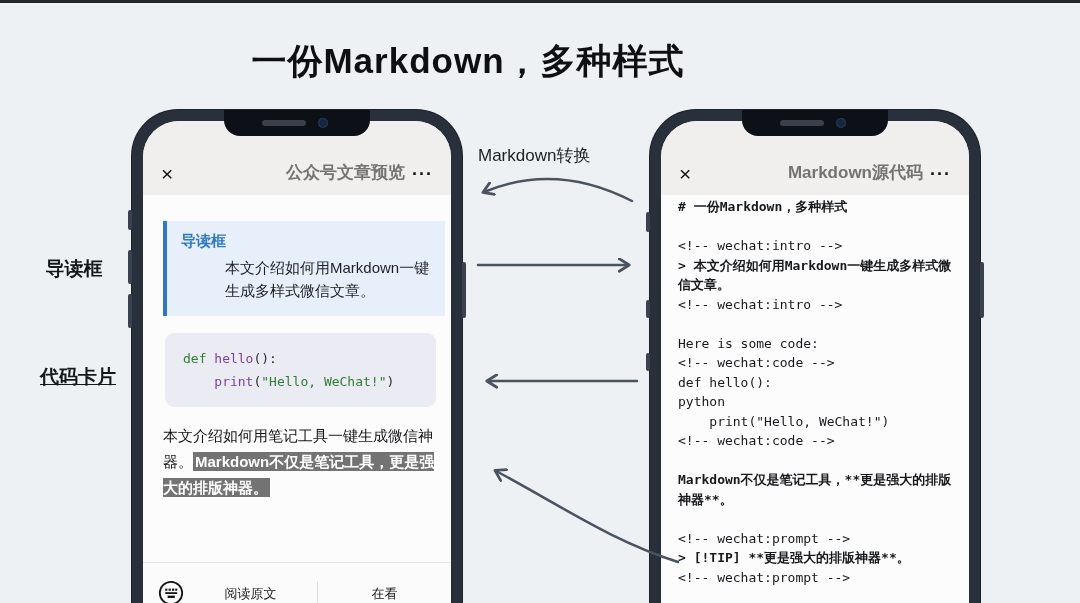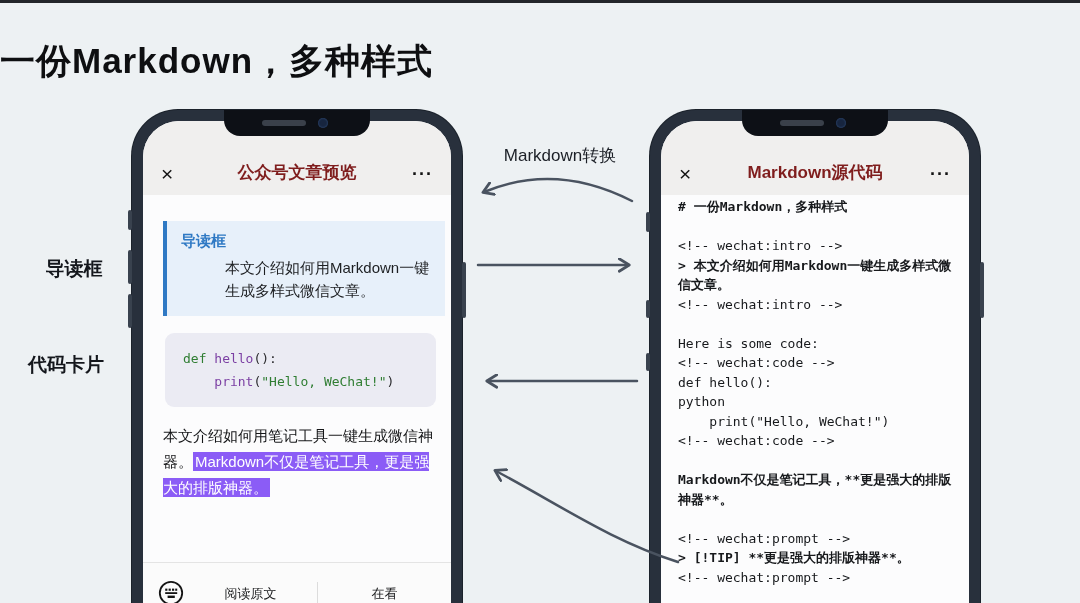--- a/index.html
+++ b/index.html
@@ -1,68 +1,68 @@
 <!DOCTYPE html>
 <html><head>
 <meta charset="utf-8">
 <style>
   * { margin:0; padding:0; box-sizing:border-box; }
   html,body { width:1080px; height:603px; overflow:hidden; }
   body { font-family:"Liberation Sans", sans-serif; background:#edf1f3; position:relative; }
   .top-strip { position:absolute; top:0; left:0; width:1080px; height:3px; background:#23262a; }
 
-  .main-title { position:absolute; top:38px; left:0; width:936px; text-align:left;
+  .main-title { position:absolute; top:38px; left:0; width:936px; text-align:center;
     font-size:35px; font-weight:700; color:#0e0f11; letter-spacing:1px; }
 
   .side-label { position:absolute; font-size:19px; font-weight:700; color:#14171c; }
   .lbl-intro { top:256px; left:32px; width:84px; text-align:center; }
-  .lbl-code { top:352px; left:28px; width:100px; text-align:left; }
+  .lbl-code { top:364px; left:28px; width:100px; text-align:center;text-decoration:underline; }
 
-  .conv-label { position:absolute; top:144px; left:478px; width:164px; text-align:center;
+  .conv-label { position:absolute; top:144px; left:478px; width:164px; text-align:left;
     font-size:17px; font-weight:500; color:#1b1f26; }
 
   
   .phone { position:absolute; width:330px; height:560px; background:#28303c;
     border-radius:46px; box-shadow:0 0 0 1px #1b222b; }
   .phone-left  { left:132px; top:110px; }
   .phone-right { left:650px; top:110px; }
   .screen { position:absolute; left:11px; top:11px; right:11px; bottom:0;
     border-radius:36px 36px 0 0; background:#fcfcfd; overflow:hidden; }
   .notch { position:absolute; top:0; left:50%; transform:translateX(-50%);
     width:146px; height:26px; background:#0d1016; border-radius:0 0 16px 16px; z-index:6; }
   .speaker { position:absolute; top:10px; left:38px; width:44px; height:6px;
     border-radius:3px; background:#3a404a; }
   .camera { position:absolute; top:8px; left:94px; width:10px; height:10px;
     border-radius:50%; background:#17253f; box-shadow:inset 0 0 2px #3a5a8a; }
   .sbtn { position:absolute; width:4px; background:#39424e; border-radius:2px; }
 
   .ph-header { position:absolute; top:0; left:0; right:0; height:74px; background:#f0efee;
     display:flex; align-items:flex-end; padding:0 18px 11px 18px; z-index:5; }
   .hdr-close { font-size:21px; color:#121212; line-height:20px; width:28px; }
-  .hdr-title { flex:1; text-align:center; font-size:17px; font-weight:600; color:#7f1d1d; }
+  .hdr-title { flex:1; text-align:right; font-size:17px; font-weight:600; color:#737373; }
   .hdr-more { width:28px; text-align:right; font-size:18px; font-weight:700;
     color:#121212; letter-spacing:1px; line-height:20px; }
 
   
   .intro-box { position:absolute; top:100px; left:20px; right:6px;
     background:#e7f0fa; border-left:4px solid #2f79c4; padding:11px 12px 13px 14px; }
   .intro-title { color:#2f79c4; font-weight:700; font-size:15px; margin-bottom:5px; }
   .intro-body { color:#1d1f22; font-size:15px; line-height:1.55;margin-left:44px; }
 
   .code-card { position:absolute; top:212px; left:22px; right:15px; background:#ebebf3;
     border-radius:9px; padding:14px 14px 14px 18px;
     font-family:"DejaVu Sans Mono", monospace; font-size:13px; line-height:23px;
     color:#2b2b2e; white-space:pre; }
   .tok-kw { color:#2f7d32; }
   .tok-fn { color:#7b3fa3; }
   .tok-str { color:#2f7d32; }
 
   .article-p { position:absolute; top:302px; left:20px; right:10px;
     font-size:15px; line-height:1.72; color:#151618; }
-  .hl { background:#8b5cf6; color:#ffffff; font-weight:400; padding:1px 2px; }
+  .hl { background:#737373; color:#ffffff; font-weight:700; padding:1px 2px; }
 
   .toolbar { position:absolute; top:441px; left:0; right:0; height:60px;
     border-top:1px solid #e4e4e4; background:#fbfbfb; display:flex; align-items:center; }
   .tb-icon { width:26px; height:26px; margin-left:15px; flex:0 0 auto; }
   .tb-cell { flex:1; text-align:center; font-size:13px; color:#17181a; font-weight:500;
     padding-top:2px; }
   .tb-divider { width:1px; height:22px; background:#dcdcdc; }
 
   
   .md-src { position:absolute; top:76px; left:17px; right:8px;

